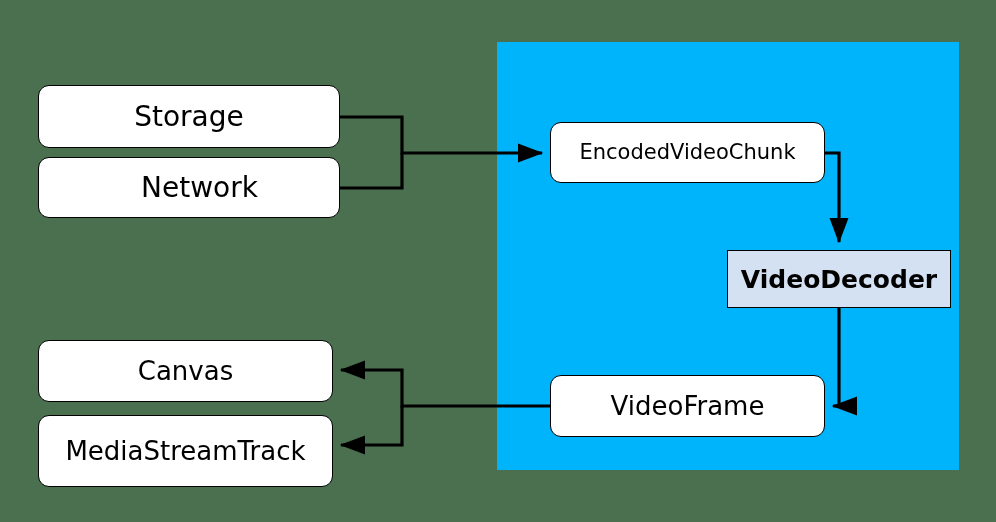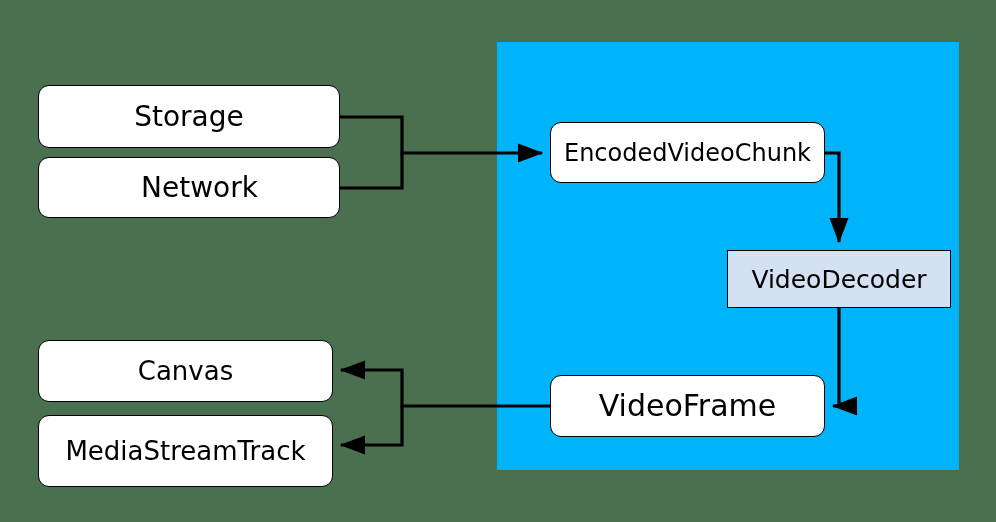--- a/index.html
+++ b/index.html
@@ -32,20 +32,21 @@
     border: 1.6px solid #000000;
     border-radius: 11px;
     color: #000000;
     text-align: center;
     line-height: 1;
     white-space: nowrap;
   }
   .node.sharp {
     border-radius: 0;
     border-width: 1.4px;
+    font-weight: bold;
   }
   .node-label {
     display: block;
   }
   svg.edges {
     position: absolute;
     left: 0;
     top: 0;
     width: 996px;
     height: 522px;
@@ -83,27 +84,27 @@
       </g>
   </svg>
 
   <div>
       <div class="node" style="left: 38px; top: 85px; width: 302px; height: 63px; background: rgb(255, 255, 255); border-color: rgb(0, 0, 0); font-size: 28px;">
         <span class="node-label">Storage</span>
       </div>
       <div class="node" style="left: 38px; top: 157px; width: 302px; height: 61px; background: rgb(255, 255, 255); border-color: rgb(0, 0, 0); font-size: 28px; padding-left: 21px;">
         <span class="node-label">Network</span>
       </div>
-      <div class="node" style="left: 550px; top: 122px; width: 275px; height: 61px; background: rgb(255, 255, 255); border-color: rgb(0, 0, 0); font-size: 24px;">
+      <div class="node" style="left: 550px; top: 122px; width: 275px; height: 61px; background: rgb(255, 255, 255); border-color: rgb(0, 0, 0); font-size: 21px;">
         <span class="node-label">EncodedVideoChunk</span>
       </div>
       <div class="node sharp" style="left: 727px; top: 250px; width: 224px; height: 58px; background: rgb(212, 225, 242); border-color: rgb(0, 0, 0); font-size: 25px;">
         <span class="node-label">VideoDecoder</span>
       </div>
-      <div class="node" style="left: 550px; top: 375px; width: 275px; height: 62px; background: rgb(255, 255, 255); border-color: rgb(0, 0, 0); font-size: 30px;">
+      <div class="node" style="left: 550px; top: 375px; width: 275px; height: 62px; background: rgb(255, 255, 255); border-color: rgb(0, 0, 0); font-size: 26px;">
         <span class="node-label">VideoFrame</span>
       </div>
       <div class="node" style="left: 38px; top: 340px; width: 295px; height: 62px; background: rgb(255, 255, 255); border-color: rgb(0, 0, 0); font-size: 26px;">
         <span class="node-label">Canvas</span>
       </div>
       <div class="node" style="left: 38px; top: 415px; width: 295px; height: 72px; background: rgb(255, 255, 255); border-color: rgb(0, 0, 0); font-size: 26px;">
         <span class="node-label">MediaStreamTrack</span>
       </div>
     </div>
 

